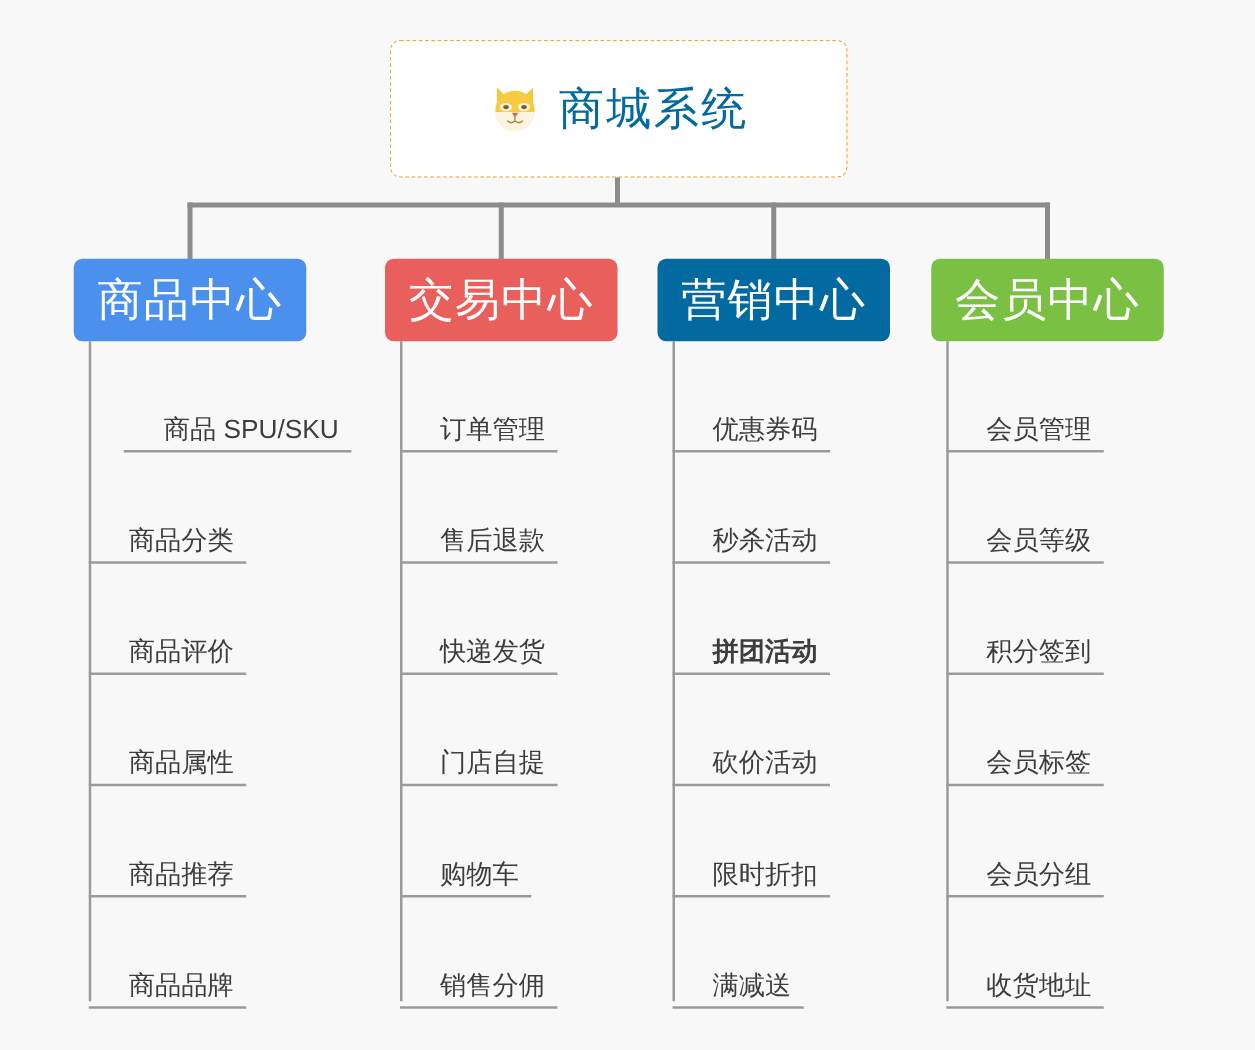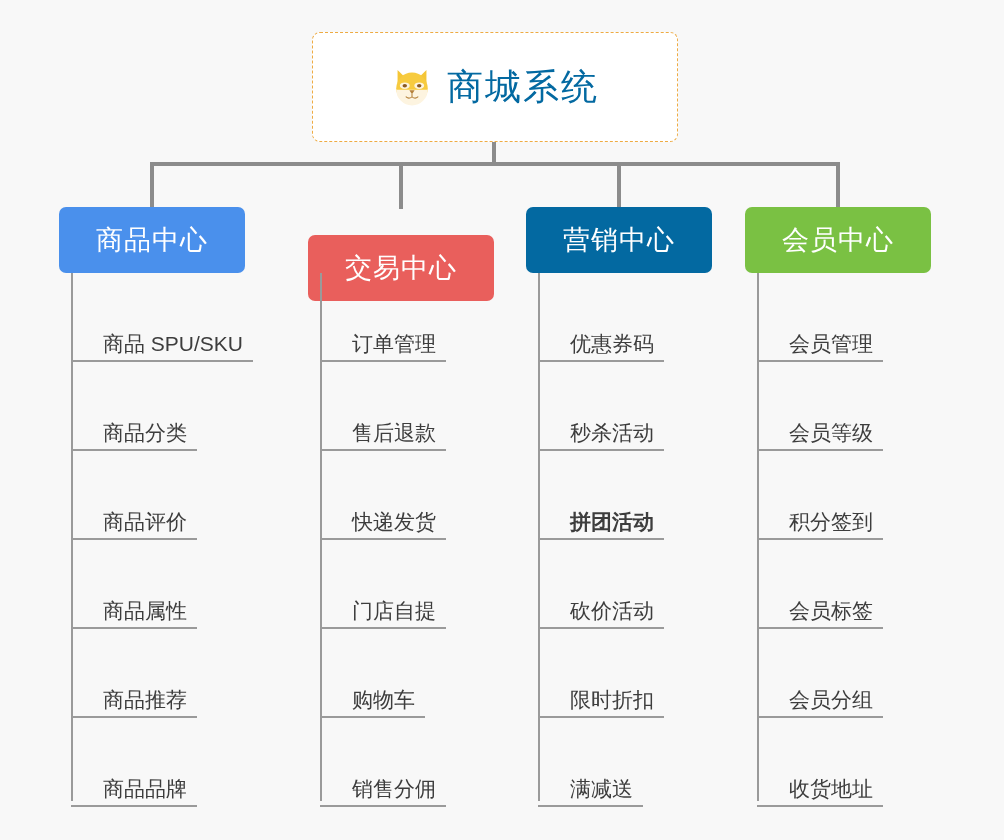--- a/index.html
+++ b/index.html
@@ -54,21 +54,21 @@
     position: absolute;
     top: 207px;
     width: 186px;
     height: 66px;
     border-radius: 7px;
     display: flex;
     align-items: center;
     justify-content: center;
   }
   .cat-label {
-    font-size: 27px;
+    font-size: 36px;
     color: #ffffff;
     letter-spacing: 1px;
     line-height: 1;
     white-space: nowrap;
   }
 
   
   .leaf-col {
     position: absolute;
     top: 273px;
@@ -127,33 +127,33 @@
   <div class="conn conn-h" style="left: 150px; top: 162px; width: 690px; background: rgb(140, 140, 140);"></div>
 
   <div class="conn conn-v" style="left: 150px; top: 162px; height: 47px; background: rgb(140, 140, 140);"></div>
   <div class="conn conn-v" style="left: 399px; top: 162px; height: 47px; background: rgb(140, 140, 140);"></div>
   <div class="conn conn-v" style="left: 617px; top: 162px; height: 47px; background: rgb(140, 140, 140);"></div>
   <div class="conn conn-v" style="left: 836px; top: 162px; height: 47px; background: rgb(140, 140, 140);"></div>
 
   <div class="cat-box" style="left: 59px; background: rgb(74, 144, 236);">
     <span class="cat-label">商品中心</span>
   </div>
-  <div class="cat-box" style="left: 308px; background: rgb(233, 95, 92); margin-top: 28px;">
+  <div class="cat-box" style="left: 308px; background: rgb(233, 95, 92);">
     <span class="cat-label">交易中心</span>
   </div>
   <div class="cat-box" style="left: 526px; background: #0369a1;">
     <span class="cat-label">营销中心</span>
   </div>
   <div class="cat-box" style="left: 745px; background: rgb(122, 193, 67);">
     <span class="cat-label">会员中心</span>
   </div>
 
   <div class="leaf-col" style="left:59px;">
     <div class="leaf-spine" style="background: rgb(154, 154, 154);"></div>
-    <div class="leaf-item" style="top:0px;">
+    <div class="leaf-item" style="top:0px;margin-left:28px;">
       <span class="leaf-text" style="border-bottom-color: rgb(154, 154, 154);">商品 SPU/SKU</span>
       </div>
     <div class="leaf-item" style="top:89px;">
       <span class="leaf-text" style="border-bottom-color: rgb(154, 154, 154); text-align: right;">商品分类</span>
       </div>
     <div class="leaf-item" style="top:178px;">
       <span class="leaf-text" style="border-bottom-color: rgb(154, 154, 154);">商品评价</span>
       </div>
     <div class="leaf-item" style="top:267px;">
       <span class="leaf-text" style="border-bottom-color: rgb(154, 154, 154);">商品属性</span>

